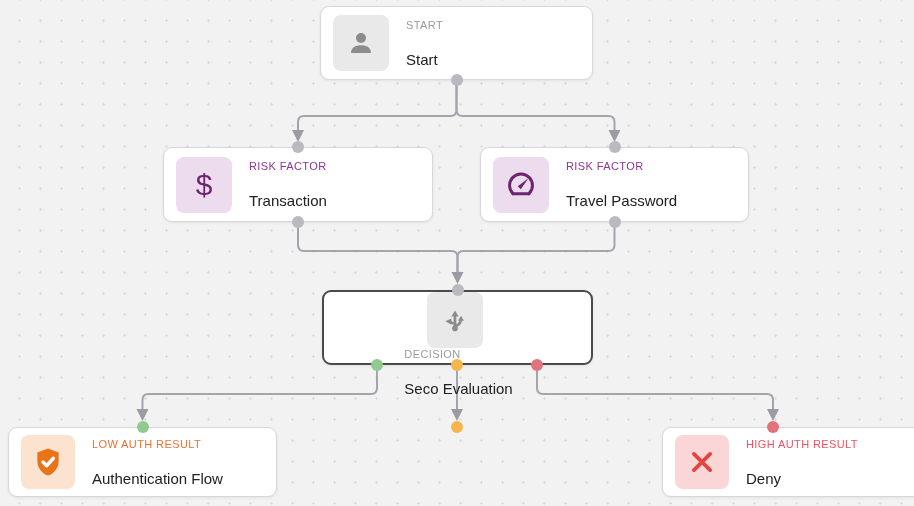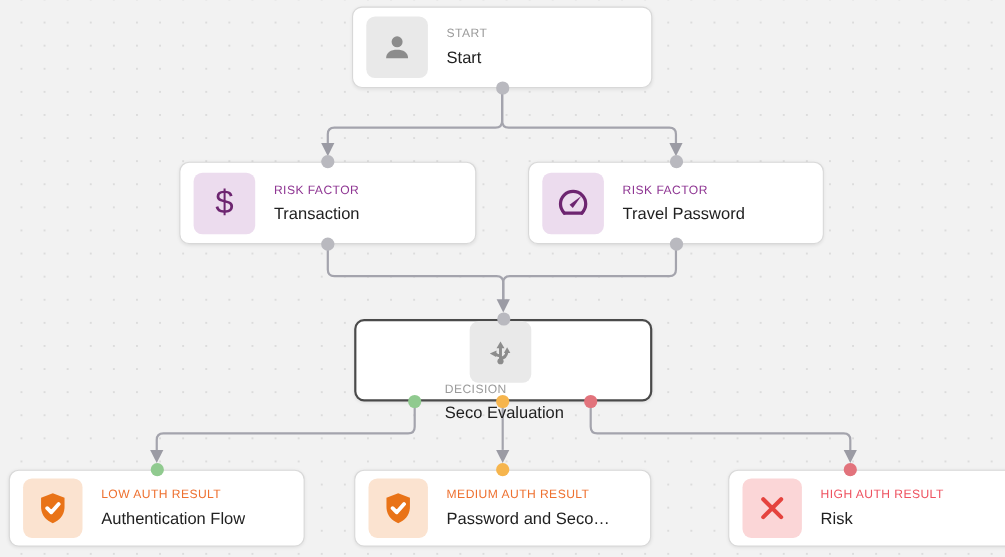--- a/index.html
+++ b/index.html
@@ -23,21 +23,21 @@
   .node.selected{border:2px solid #4a4a4a;flex-direction:column;}
   .iconbox{
     width:56px; height:56px; border-radius:8px; flex:0 0 auto;
     display:flex; align-items:center; justify-content:center; margin-right:17px;
   }
   .node.small .iconbox{width:54px; height:54px;}
   .ib-gray{background:#e9e9e9;}
   .ib-purple{background:#ecdcee;}
   .ib-orange{background:#fbe3d0;}
   .ib-red{background:#fbd6d7;}
-  .texts{display:flex; flex-direction:column; gap:7px; min-width:0; padding-right:10px;}
+  .texts{display:flex; flex-direction:column; gap:20px; min-width:0; padding-right:10px;}
   .tlabel{font-size:11px; letter-spacing:0.4px; font-weight:400;}
   .tl-gray{color:#9b9b9b;}
   .tl-purple{color:#8f3693;}
   .tl-orange{color:#ee7130;}
   .tl-red{color:#ee5260;}
   .title{font-size:15px; color:#212121; white-space:nowrap; overflow:hidden; text-overflow:ellipsis;}
   .dollar{font-size:30px; font-weight:500; color:#6d2570; line-height:1;}
   .port{
     position:absolute; width:12px; height:12px; border-radius:50%;
     transform:translate(-50%,-50%); z-index:3;
@@ -129,42 +129,30 @@
         <path d="M12,1.8 L20,4.8 V11 C20,16.6 16.6,20.4 12,22.2 C7.4,20.4 4,16.6 4,11 V4.8 Z" fill="#e97317"></path>
         <polyline points="8.2,12 11,14.8 16,9.2" fill="none" stroke="#ffffff" stroke-width="2.6" stroke-linecap="round" stroke-linejoin="round"></polyline>
       </svg>
     </div>
     <div class="texts">
       <div class="tlabel tl-orange">LOW AUTH RESULT</div>
       <div class="title">Authentication Flow</div>
     </div>
   </div>
 
-  <div class="node small" style="left:322px; top:427px; width:270px; height:70px;">
-    <div class="iconbox ib-orange">
-      <svg width="32" height="32" viewBox="0 0 24 24">
-        <path d="M12,1.8 L20,4.8 V11 C20,16.6 16.6,20.4 12,22.2 C7.4,20.4 4,16.6 4,11 V4.8 Z" fill="#e97317"></path>
-        <polyline points="8.2,12 11,14.8 16,9.2" fill="none" stroke="#ffffff" stroke-width="2.6" stroke-linecap="round" stroke-linejoin="round"></polyline>
-      </svg>
-    </div>
-    <div class="texts">
-      <div class="tlabel tl-orange">MEDIUM AUTH RESULT</div>
-      <div class="title">Password and Seco…</div>
-    </div>
-  </div>
 
   <div class="node small" style="left:638px; top:427px; width:270px; height:70px;margin-left:24px;">
     <div class="iconbox ib-red">
       <svg width="30" height="30" viewBox="0 0 24 24">
         <path d="M5.5,5.5 L18.5,18.5 M18.5,5.5 L5.5,18.5" stroke="#e5433e" stroke-width="3" stroke-linecap="round" fill="none"></path>
       </svg>
     </div>
     <div class="texts">
       <div class="tlabel tl-red">HIGH AUTH RESULT</div>
-      <div class="title">Risk</div>
+      <div class="title">Deny</div>
     </div>
   </div>
 
   <div class="port p-gray" style="left:456.5px; top:80px;"></div>
   <div class="port p-gray" style="left:298px;   top:147px;"></div>
   <div class="port p-gray" style="left:614.5px; top:147px;"></div>
   <div class="port p-gray" style="left:298px;   top:222px;"></div>
   <div class="port p-gray" style="left:614.5px; top:222px;"></div>
   <div class="port p-gray" style="left:457.5px; top:290px;"></div>
   <div class="port p-green" style="left:377px;   top:365px;"></div>

